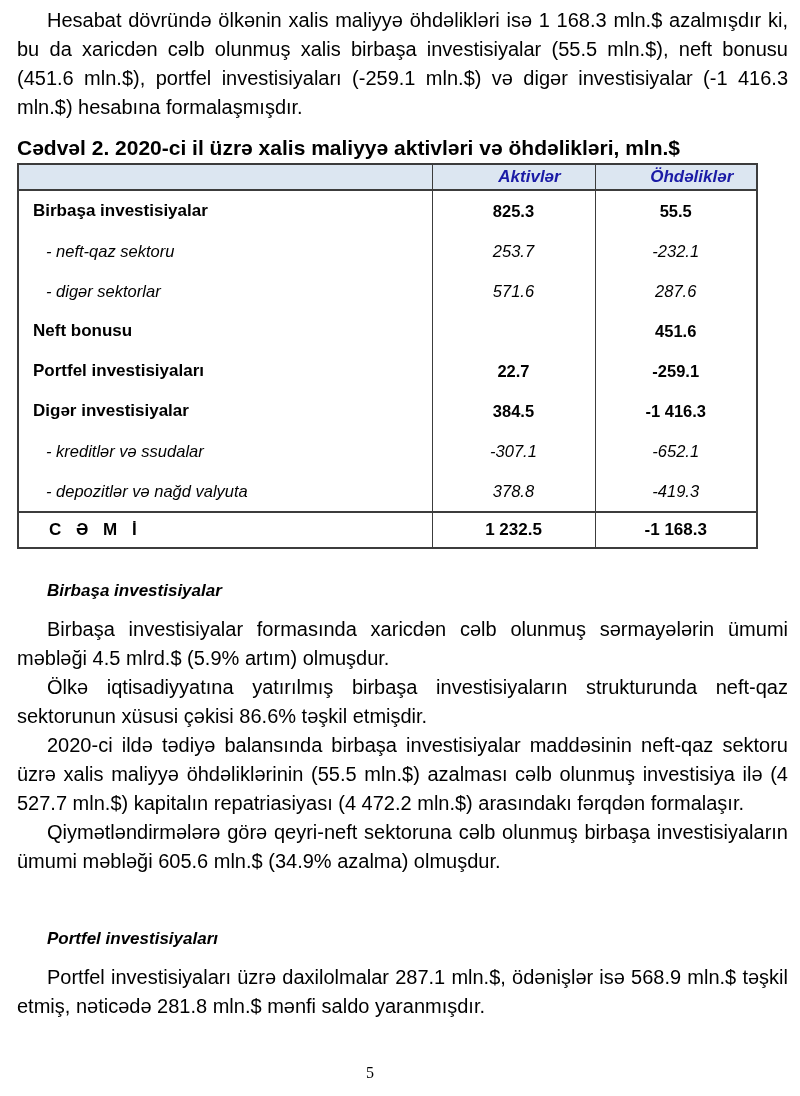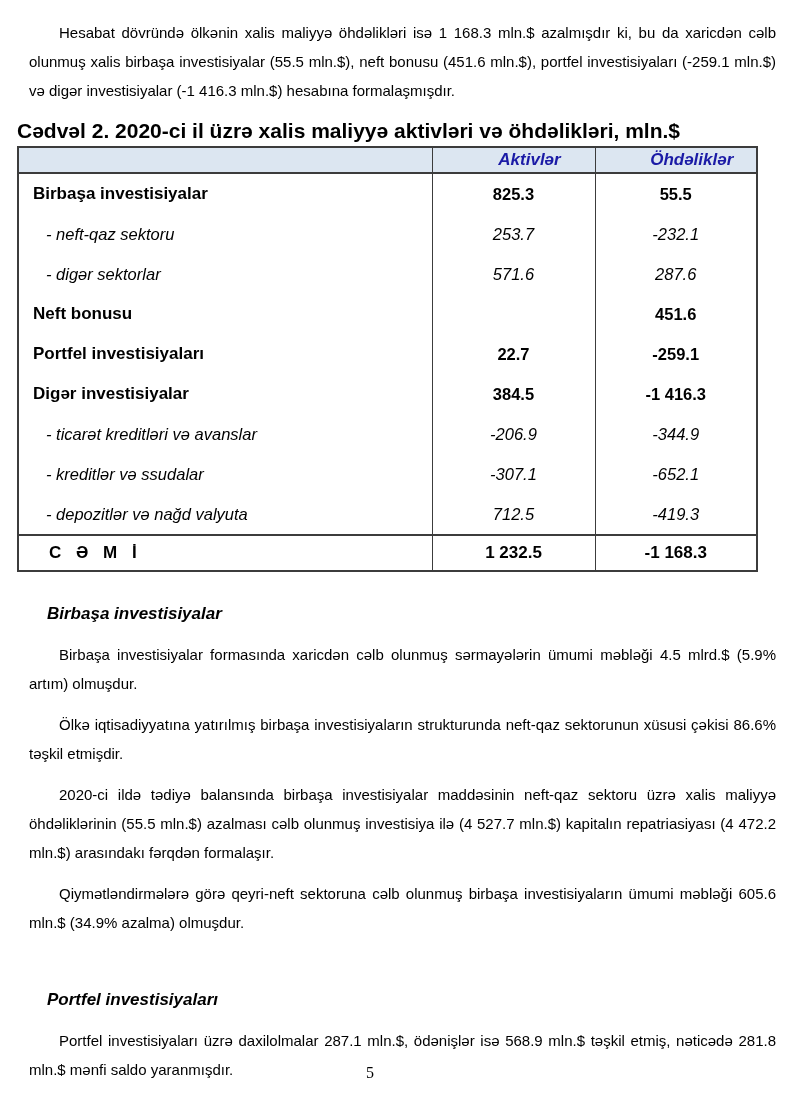--- a/index.html
+++ b/index.html
@@ -9,22 +9,22 @@
     background: #ffffff;
     color: #000000;
     font-family: "Liberation Sans", sans-serif;
     overflow: hidden;
     position: relative;
   }
   .page {
     padding: 6px 12px 0 17px;
   }
   p.body-text {
-    margin: 12px;
-    font-size: 15px;
+    margin: 0;
+    font-size: 20px;
     line-height: 29px;
     text-align: justify;
     text-indent: 30px;
   }
   .table-caption {
     margin: 15px 0 4px 0;
     font-size: 21px;
     font-weight: bold;
     line-height: 22px;
   }
@@ -133,32 +133,27 @@
         <td class="lbl">Portfel investisiyaları</td>
         <td class="num">22.7</td>
         <td class="num">-259.1</td>
       </tr>
       <tr class="data-row row-main">
         <td class="lbl">Digər investisiyalar</td>
         <td class="num">384.5</td>
         <td class="num">-1 416.3</td>
       </tr>
       <tr class="data-row row-sub">
-        <td class="lbl">- ticarət kreditləri və avanslar</td>
-        <td class="num">-206.9</td>
-        <td class="num">-344.9</td>
-      </tr>
-      <tr class="data-row row-sub">
         <td class="lbl">- kreditlər və ssudalar</td>
         <td class="num">-307.1</td>
         <td class="num">-652.1</td>
       </tr>
       <tr class="data-row row-sub">
         <td class="lbl">- depozitlər və nağd valyuta</td>
-        <td class="num">712.5</td>
+        <td class="num">378.8</td>
         <td class="num">-419.3</td>
       </tr>
 
       <tr class="total-row">
         <td class="lbl">C Ə M İ</td>
         <td class="num">1 232.5</td>
         <td class="num">-1 168.3</td>
       </tr>
     </tbody>
   </table>

